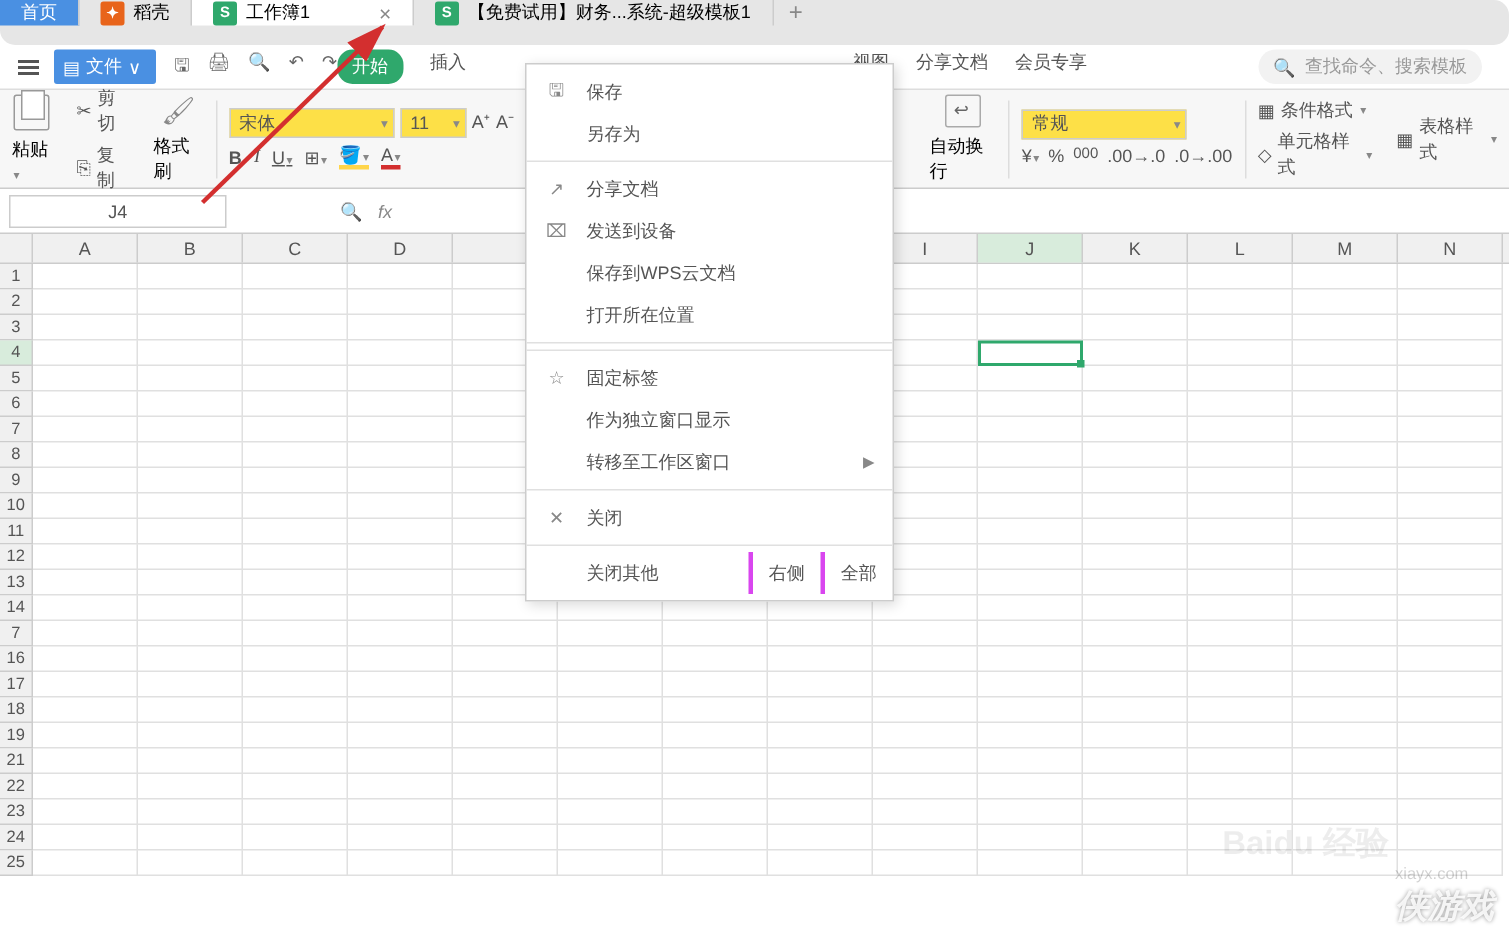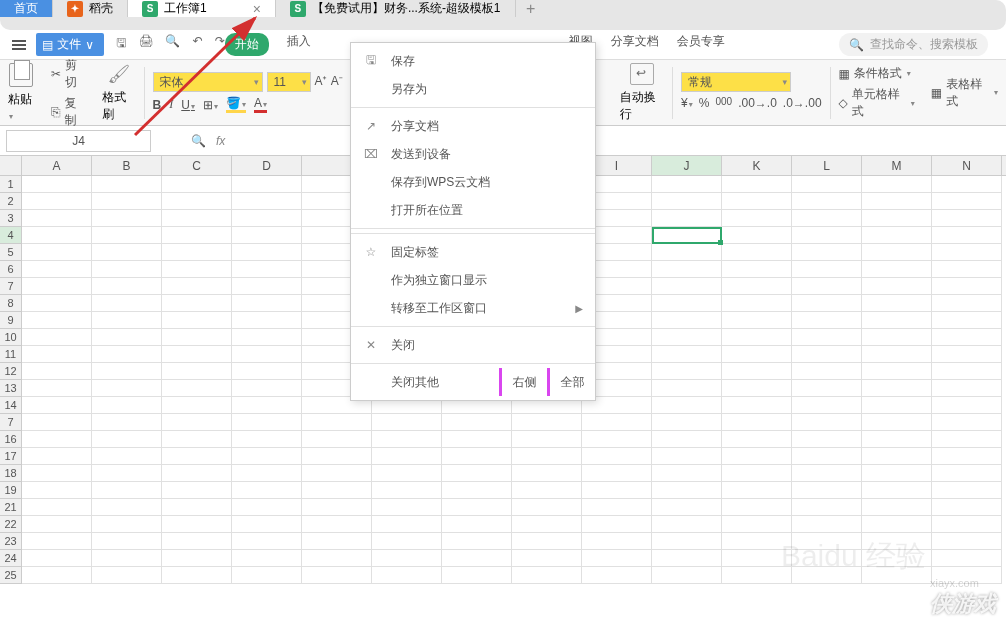--- a/index.html
+++ b/index.html
@@ -44,21 +44,21 @@
 .bold { font-weight: bold; }
 .italic { font-style: italic; font-family: serif; }
 .underline { text-decoration: underline; }
 .dd::after { content: "▾"; font-size: 8px; margin-left: 1px; color: #888; }
 .num-fmt { display: flex; gap: 6px; color: #555; }
 .num-fmt > span { cursor: pointer; }
 .wrap-icon { width: 24px; height: 22px; border: 1px solid #aaa; border-radius: 2px; margin: 0 auto; position: relative; }
 .wrap-icon::before { content: "↩"; position: absolute; left: 5px; top: 2px; color: #666; }
 
 
-.formula-bar { height: 30px; border-bottom: 1px solid #ccc; display: flex; align-items: center; }
+.formula-bar { height: 30px; border-bottom: 1px solid #ccc; display: flex; align-items: center; gap: 36px; }
 .name-box { width: 145px; height: 22px; border: 1px solid #ccc; margin-left: 6px; display: flex; align-items: center; justify-content: center; color: #555; position: relative; }
 .fx-area { display: flex; align-items: center; gap: 10px; margin-left: 40px; color: #888; }
 
 
 .grid { position: relative; }
 .colhdr { display: flex; height: 20px; background: #f0f0f0; border-bottom: 1px solid #ccc; }
 .corner { width: 22px; border-right: 1px solid #ccc; }
 .ch { width: 70px; border-right: 1px solid #ccc; display: flex; align-items: center; justify-content: center; color: #555; cursor: pointer; }
 .ch.sel { background: #d8ecdc; }
 .rows { }
@@ -77,21 +77,21 @@
 .ctx-sub { display: flex; height: 28px; }
 .ctx-sub-main { flex: 1; display: flex; align-items: center; padding-left: 40px; color: #555; cursor: pointer; }
 .ctx-sub-opts { display: flex; }
 .ctx-sub-opts span { width: 48px; display: flex; align-items: center; justify-content: center; border-left: 3px solid #d946ef; color: #555; cursor: pointer; }
 .ctx-arrow { margin-left: auto; color: #888; font-size: 10px; }
 
 
 .arrow { position: absolute; z-index: 50; }
 .watermark { position: absolute; right: 10px; bottom: 8px; color: rgba(0,0,0,0.18); font-size: 11px; z-index: 5; }
 .watermark .big { font-size: 22px; font-style: italic; font-weight: bold; color: rgba(255,255,255,0.85); text-shadow: 0 0 3px rgba(0,0,0,0.4); }
-.baidu-wm { position: absolute; right: 80px; bottom: 50px; color: rgba(0,0,0,0.07); font-size: 30px; font-weight: normal; margin-left: 20px; }
+.baidu-wm { position: absolute; right: 80px; bottom: 50px; color: rgba(0,0,0,0.07); font-size: 22px; font-weight: bold; margin-left: 20px; }
 </style>
 </head>
 <body>
 
 <div class="tab-bar">
   <div class="tab home">
       <span>首页</span>
     </div>
   <div class="tab">
     <span class="tab-icon orange">✦</span>

